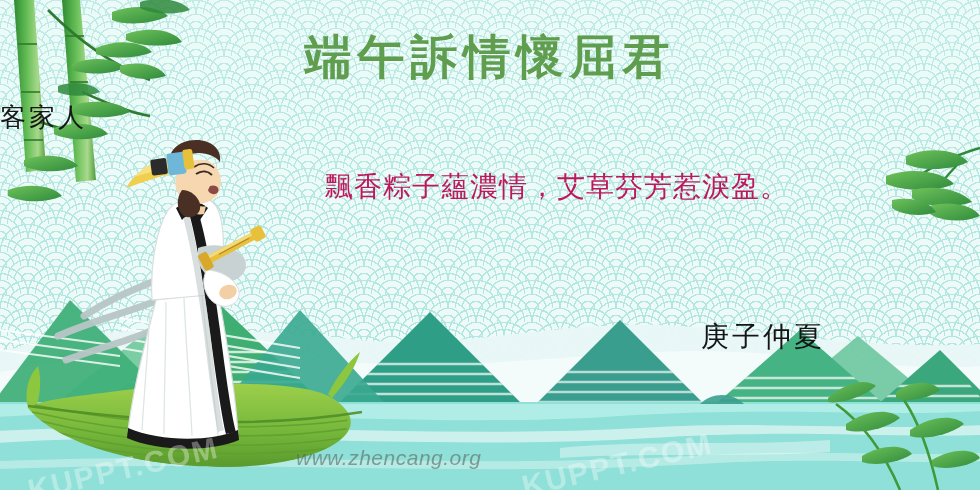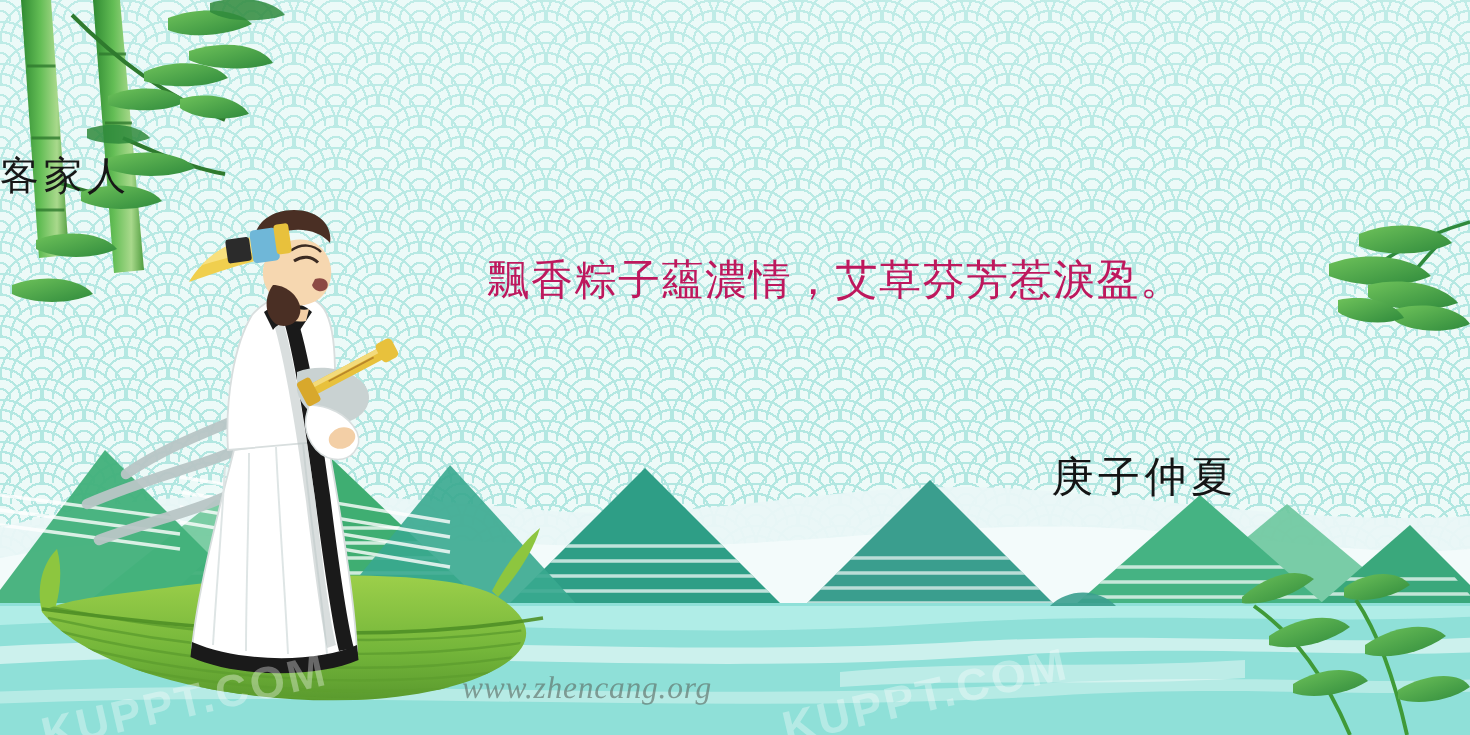--- a/index.html
+++ b/index.html
@@ -63,41 +63,40 @@
   }
   .poem-line{
     font-family:"DejaVu Sans","Liberation Sans",sans-serif;
     font-size:28px;
     line-height:38px;
     letter-spacing:1px;
     color:#be185d;
     white-space:nowrap;
   }
   .sign{
-    position:absolute;left:325px;top:299px;width:500px;
+    position:absolute;left:325px;top:318px;width:500px;
     text-align:right;
     padding-right:6px;
     font-family:"DejaVu Sans","Liberation Sans",sans-serif;
     font-size:28px;
     letter-spacing:3px;
     color:#141414;
     white-space:nowrap;
   }
 
   
   .wm-main{
     position:absolute;left:296px;top:446px;
-    font-family:Liberation Serif, serif;
+    font-family:Liberation Sans, sans-serif;
     font-style:italic;
     font-size:21px;
     color:#5c6b63;
     opacity:.62;
     letter-spacing:.5px;
     white-space:nowrap;
-    margin-left:12px;
   }
   .wm-ghost{
     position:absolute;
     font-family:"Liberation Sans","DejaVu Sans",sans-serif;
     font-weight:700;
     font-size:30px;
     letter-spacing:2px;
     color:#ffffff;
     opacity:.34;
     transform:rotate(-13deg);
@@ -397,20 +396,21 @@
         <path d="M828 398 C 846 382, 866 378, 876 386 C 862 398, 840 404, 828 402 Z"></path>
         <path d="M846 424 C 866 410, 890 408, 900 418 C 884 430, 860 434, 846 430 Z"></path>
         <path d="M896 392 C 912 380, 932 380, 940 390 C 926 400, 906 402, 896 398 Z"></path>
         <path d="M910 430 C 930 416, 954 414, 964 424 C 948 436, 924 440, 910 436 Z"></path>
         <path d="M932 460 C 952 448, 974 448, 980 458 C 966 468, 944 470, 932 466 Z"></path>
         <path d="M862 456 C 882 444, 904 444, 912 454 C 896 464, 874 466, 862 462 Z"></path>
       </g>
     </svg>
   </div>
 
+  <div class="title">端午訴情懷屈君</div>
   <div class="subtitle">客家人</div>
 
   <div class="poem">
     <div class="poem-line">飄香粽子蘊濃情，艾草芬芳惹淚盈。</div>
   </div>
 
   <div class="sign">庚子仲夏</div>
 
   <div class="wm-ghost wm-g1">KUPPT.COM</div>
   <div class="wm-ghost wm-g2">KUPPT.COM</div>

